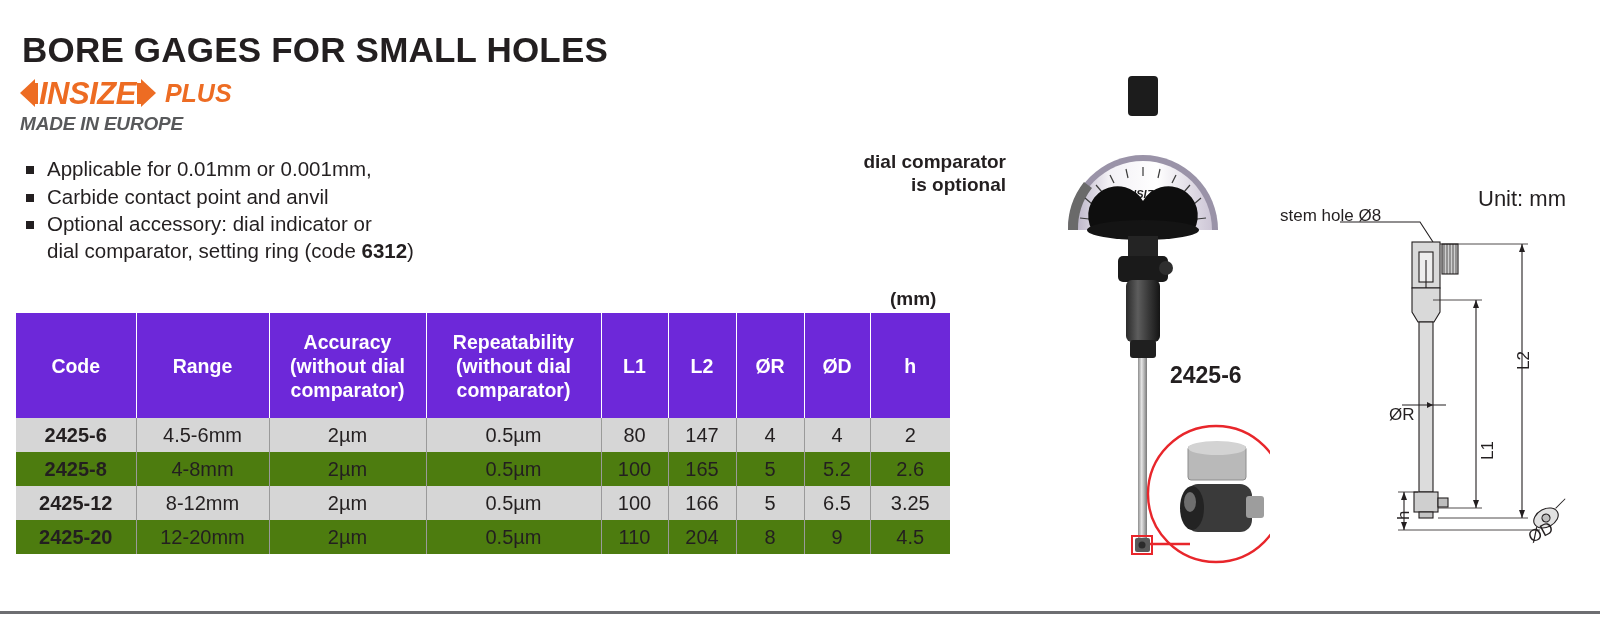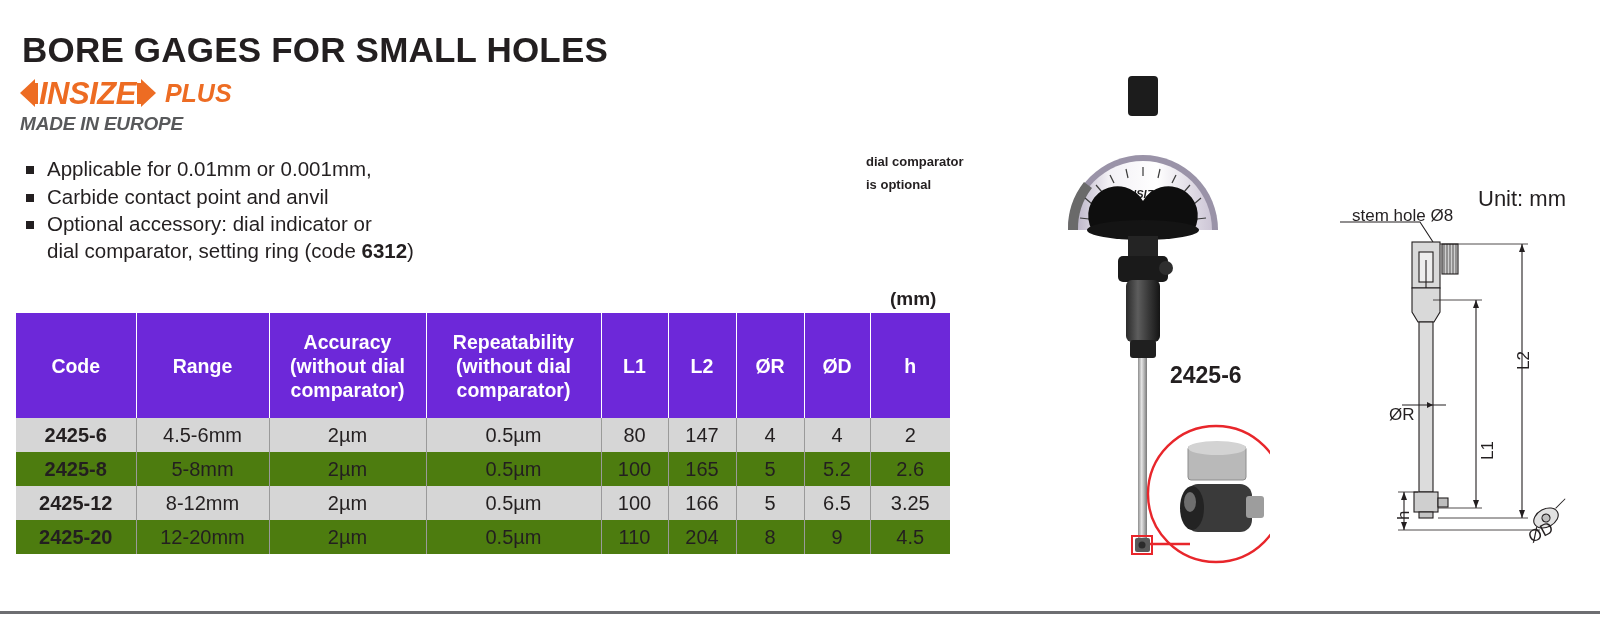--- a/index.html
+++ b/index.html
@@ -77,36 +77,36 @@
   #spec-table thead th:first-child{border-left:none;}
   #spec-table tbody td{
     font-size:20px;text-align:center;height:34px;
     color:#231f20;border-left:1.5px solid #9a9a9a;padding:0 3px;
   }
   #spec-table tbody td:first-child{border-left:none;font-weight:bold;}
   #spec-table tbody tr.odd td{background:#d6d6d6;}
   #spec-table tbody tr.even td{background:#4d7c0f;}
   
   #dial-note{
-    position:absolute;left:866px;top:150px;width:170px;
-    text-align:left;font-size:13px;font-weight:bold;
+    position:absolute;left:836px;top:150px;width:170px;
+    text-align:right;font-size:19px;font-weight:bold;
     line-height:23px;color:#231f20;
   }
   #model-label{
     position:absolute;left:1170px;top:362px;
     font-size:23px;font-weight:bold;color:#231f20;
   }
   #photo{position:absolute;left:1040px;top:70px;width:230px;height:500px;}
   
   #unit-note{
     position:absolute;left:1478px;top:186px;
     font-size:22px;color:#231f20;
   }
   #stem-label{
-    position:absolute;left:1352px;top:206px;
+    position:absolute;left:1280px;top:206px;
     font-size:17px;color:#231f20;white-space:nowrap;
   }
   #drawing{position:absolute;left:1300px;top:200px;width:300px;height:380px;}
   .dimlabel{
     position:absolute;font-size:17px;color:#231f20;white-space:nowrap;
   }
   #lbl-L2{left:1514px;top:370px;transform:rotate(-90deg);transform-origin:left top;}
   #lbl-L1{left:1478px;top:460px;transform:rotate(-90deg);transform-origin:left top;}
   #lbl-OR{left:1389px;top:405px;}
   #lbl-h{left:1394px;top:520px;transform:rotate(-90deg);transform-origin:left top;}
@@ -191,21 +191,21 @@
       <td>2µm</td>
       <td>0.5µm</td>
       <td>80</td>
       <td>147</td>
       <td>4</td>
       <td>4</td>
       <td>2</td>
     </tr>
     <tr class="even">
       <td>2425-8</td>
-      <td>5-8mm</td>
+      <td>4-8mm</td>
       <td>2µm</td>
       <td>0.5µm</td>
       <td>100</td>
       <td>165</td>
       <td>5</td>
       <td>5.2</td>
       <td>2.6</td>
     </tr>
     <tr class="odd">
       <td>2425-12</td>

